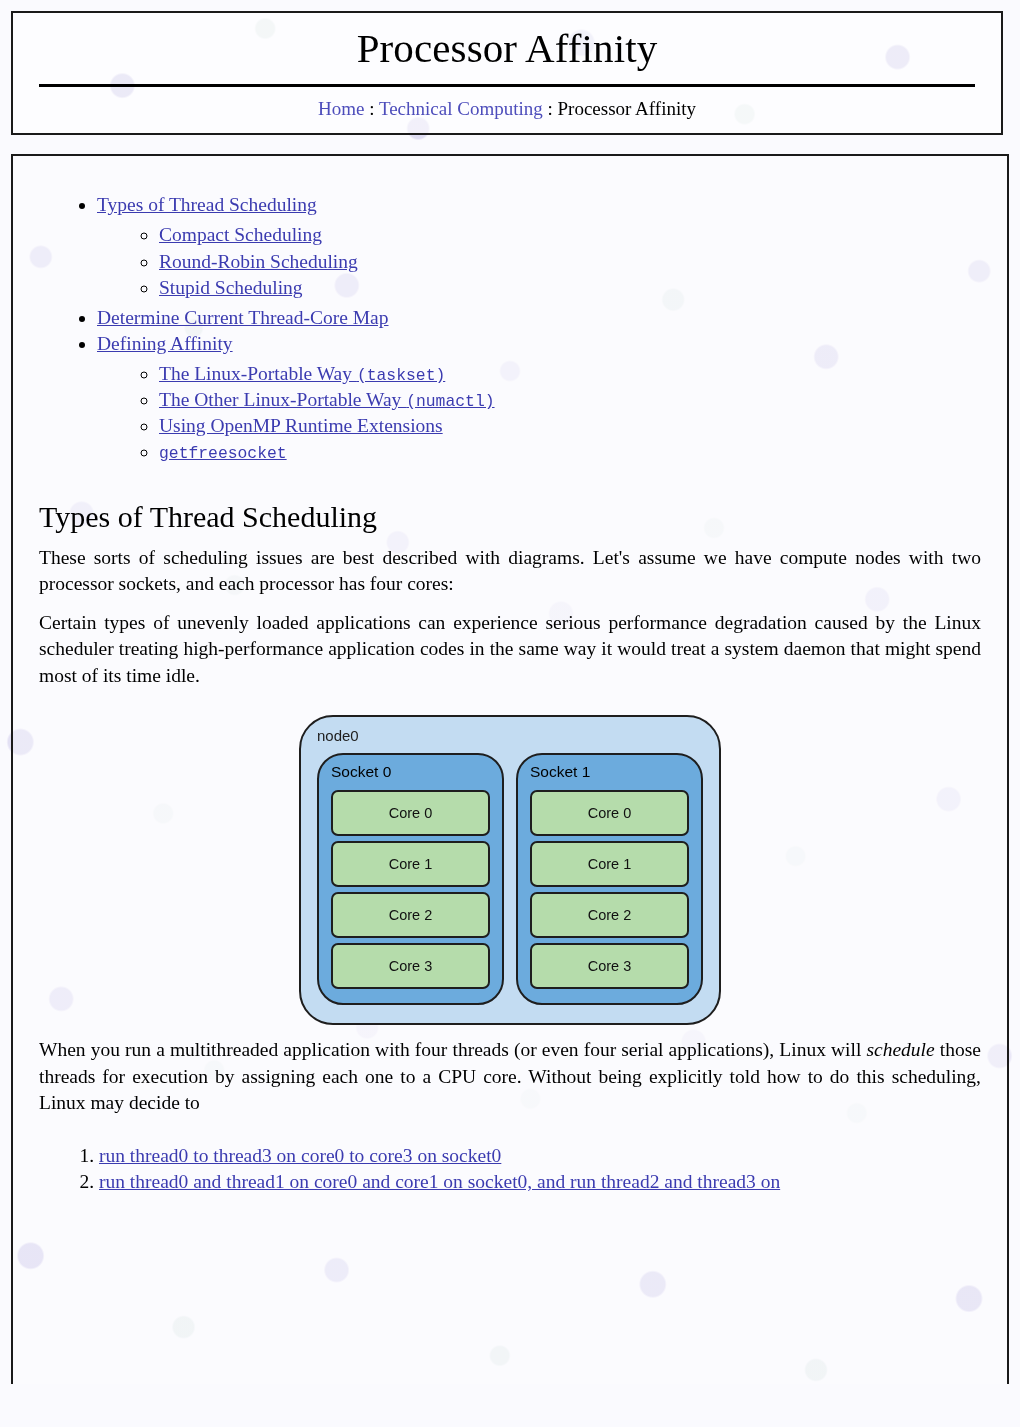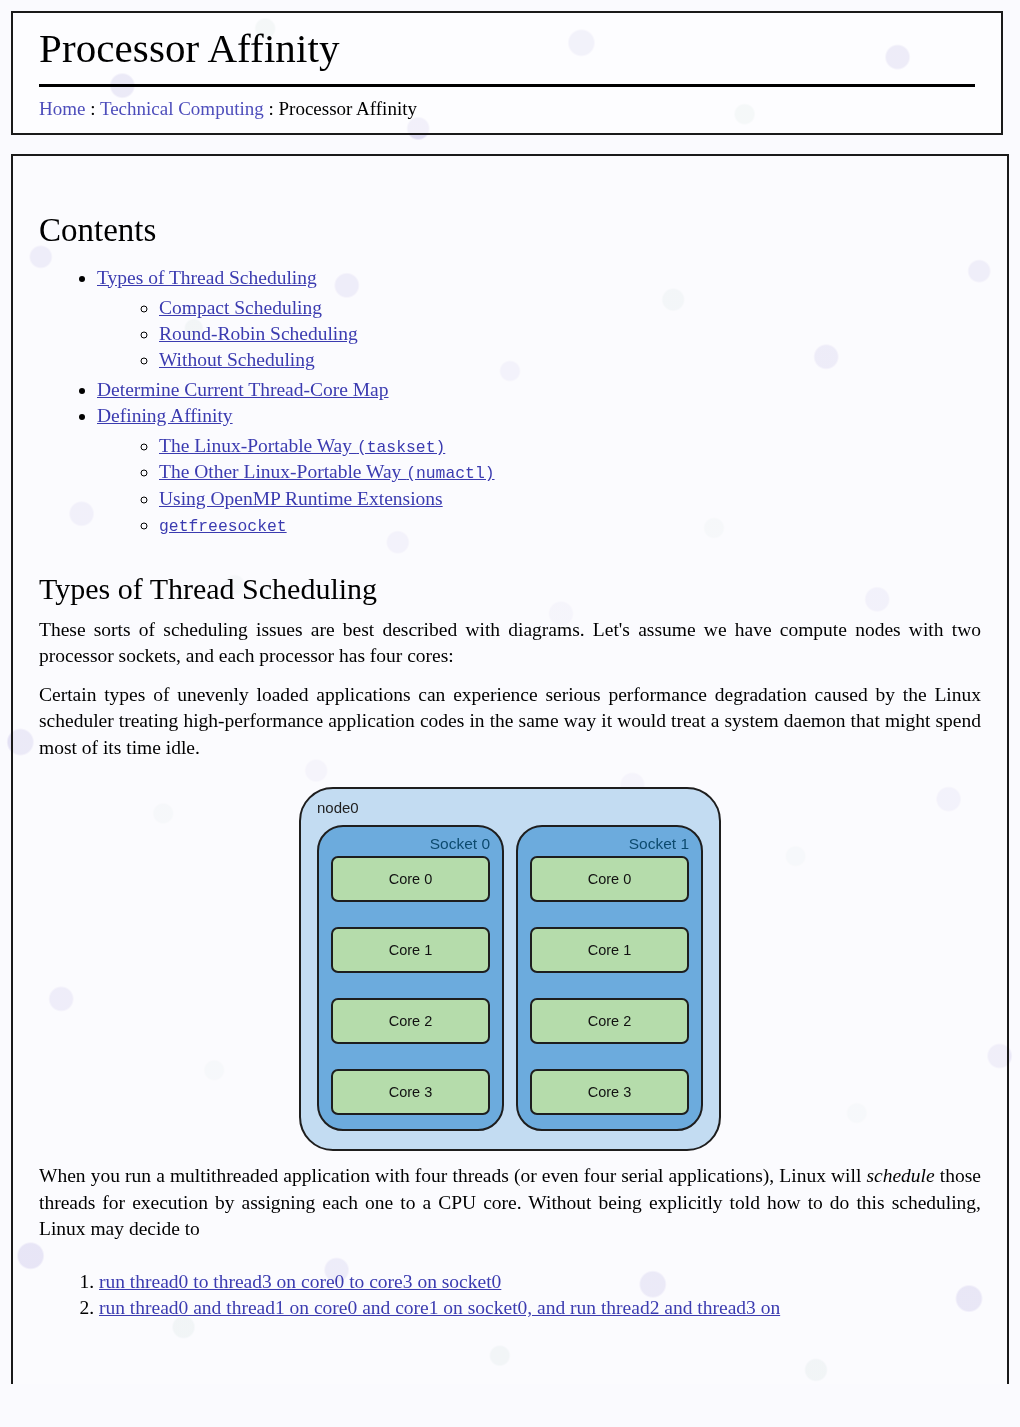--- a/index.html
+++ b/index.html
@@ -74,20 +74,21 @@
     position: relative;
     z-index: 2;
   }
 
   
   .header-box {
     margin: 11px 17px 0 11px;
     border: 2px solid #1a1a1a;
     background: rgba(255,255,255,0.58);
     padding: 14px 26px 12px 26px;
+    text-align: center;
   }
   .site-title {
     font-size: 41px;
     line-height: 1.04;
     font-weight: normal;
     color: #000000;
     margin: 0 0 14px 0;
     letter-spacing: 0.1px;
   }
   .title-rule {
@@ -198,65 +199,64 @@
     gap: 12px;
   }
   .socket-box {
     flex: 1 1 0;
     background: #6cabdd;
     border: 2.5px solid #1e1e1e;
     border-radius: 26px;
     padding: 8px 12px 14px 12px;
   }
   .socket-label {
-    text-align: right;
+    text-align: left;
     font-size: 15.5px;
-    color: #0c4a6e;
-    margin-bottom: 3px;
+    color: #000000;
+    margin-bottom: 9px;
   }
   .core-box {
     background: #b5dcab;
     border: 2px solid #1e1e1e;
     border-radius: 7px;
     height: 42px;
     display: flex;
     align-items: center;
     justify-content: center;
     font-size: 14.5px;
     color: #111;
-    margin-bottom: 25px;
+    margin-bottom: 5px;
   }
   .core-box:last-child { margin-bottom: 0; text-align: right; }
 </style>
 </head>
 <body>
 
 <div id="bg-texture"></div>
 <div id="bg-wash"></div>
 
 <div class="page">
 
   <div class="header-box">
     <h1 class="site-title">Processor Affinity</h1>
     <hr class="title-rule">
     <div class="breadcrumb"><a class="crumb" href="#">Home</a><span class="crumb-sep"> : </span><a class="crumb" href="#">Technical Computing</a><span class="crumb-sep"> : </span><span class="crumb-current">Processor Affinity</span></div>
   </div>
 
   <div class="content-box">
 
 
-    <h2 class="contents-head">Contents</h2>
 
     <ul class="toc">
       <li>
         <a class="doclink" href="#">Types of Thread Scheduling</a>
         <ul>
           <li><a class="doclink" href="#">Compact Scheduling</a></li>
           <li><a class="doclink" href="#">Round-Robin Scheduling</a></li>
-          <li><a class="doclink" href="#">Without Scheduling</a></li>
+          <li><a class="doclink" href="#">Stupid Scheduling</a></li>
         </ul>
       </li>
       <li>
         <a class="doclink" href="#">Determine Current Thread-Core Map</a>
       </li>
       <li>
         <a class="doclink" href="#">Defining Affinity</a>
         <ul>
           <li><a class="doclink" href="#"><span>The Linux-Portable Way </span><code class="mono">(taskset)</code></a></li>
           <li><a class="doclink" href="#"><span>The Other Linux-Portable Way </span><code class="mono">(numactl)</code></a></li>

